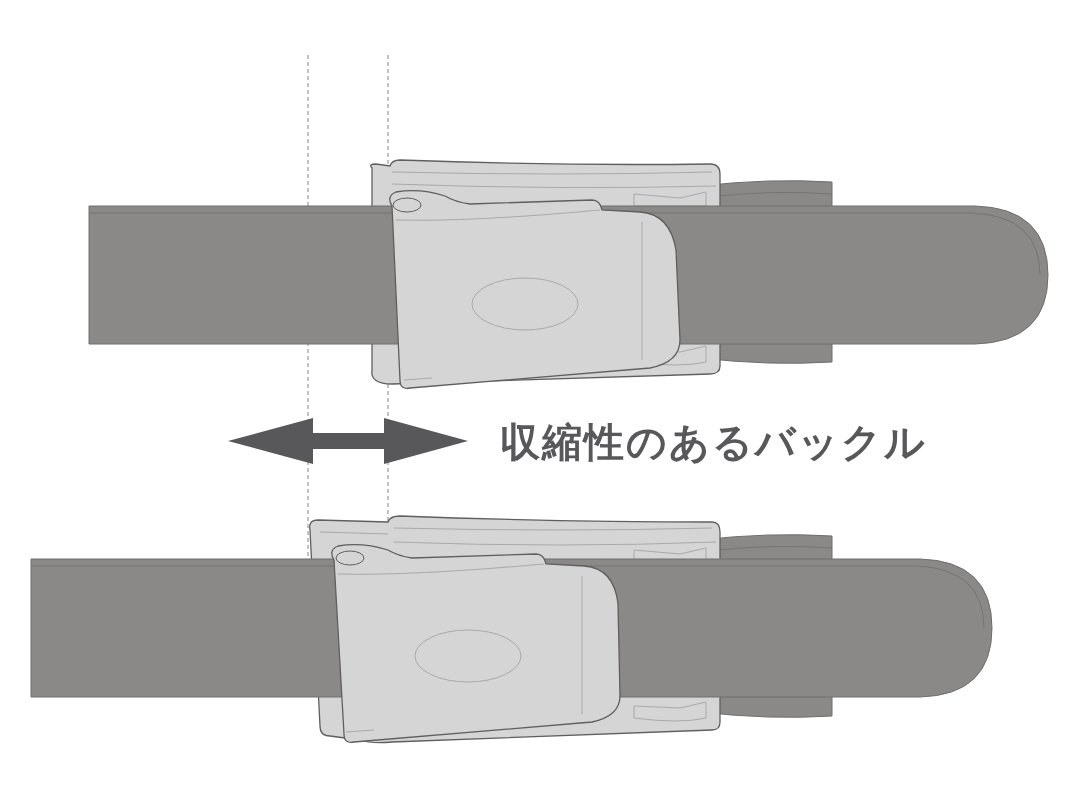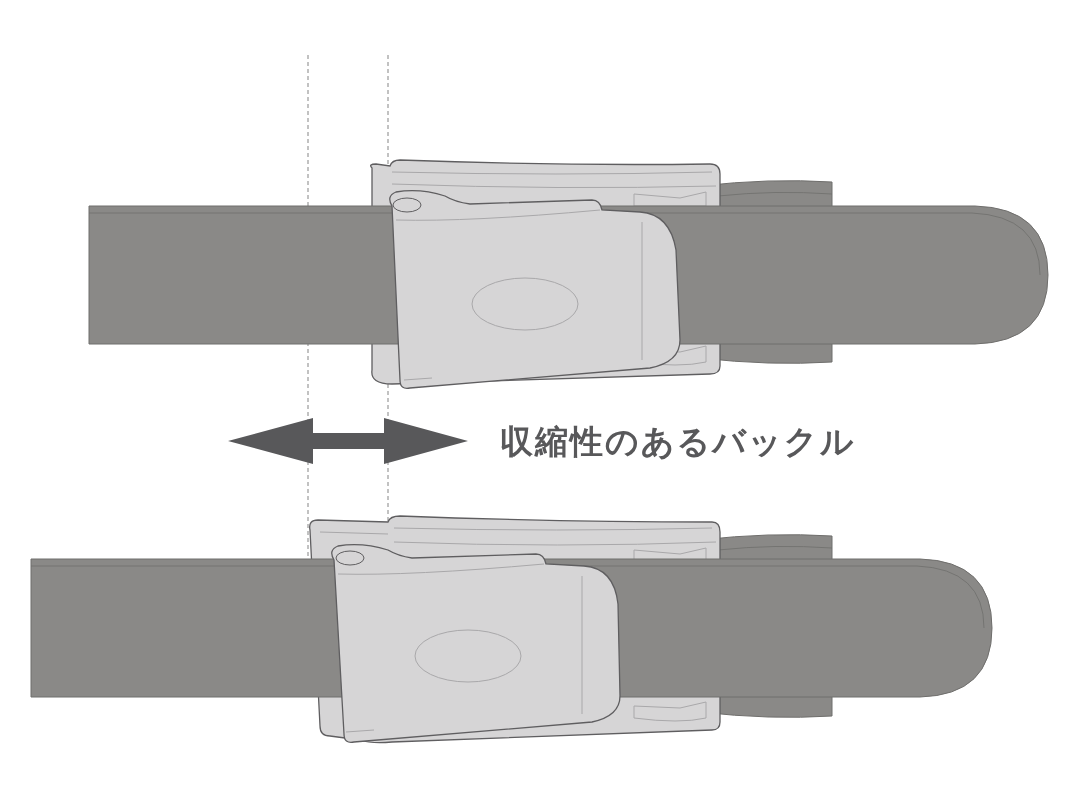--- a/index.html
+++ b/index.html
@@ -1,21 +1,21 @@
 <!DOCTYPE html>
 <html><head>
   <meta charset="utf-8">
   <style>
     html, body { margin: 0; padding: 0; background: #ffffff; }
     body { width: 1080px; height: 810px; position: relative; overflow: hidden; }
     .stage { position: absolute; left: 0; top: 0; width: 1080px; height: 810px; }
     .caption {
       position: absolute; left: 500px; top: 416px;
       font-family: "DejaVu Sans", sans-serif;
-      font-size: 33px; font-weight: bold; letter-spacing: 2px;
+      font-size: 40px; font-weight: bold; letter-spacing: 2px;
       color: #58585a; white-space: nowrap; line-height: 52px;
     }
   </style>
 </head>
 <body>
 
 <svg class="stage" viewBox="0 0 1080 810" xmlns="http://www.w3.org/2000/svg">
 
   <g stroke="#9a9a9a" stroke-width="1.2" stroke-dasharray="4 3">
     <line x1="308" y1="55" x2="308" y2="556"></line>

